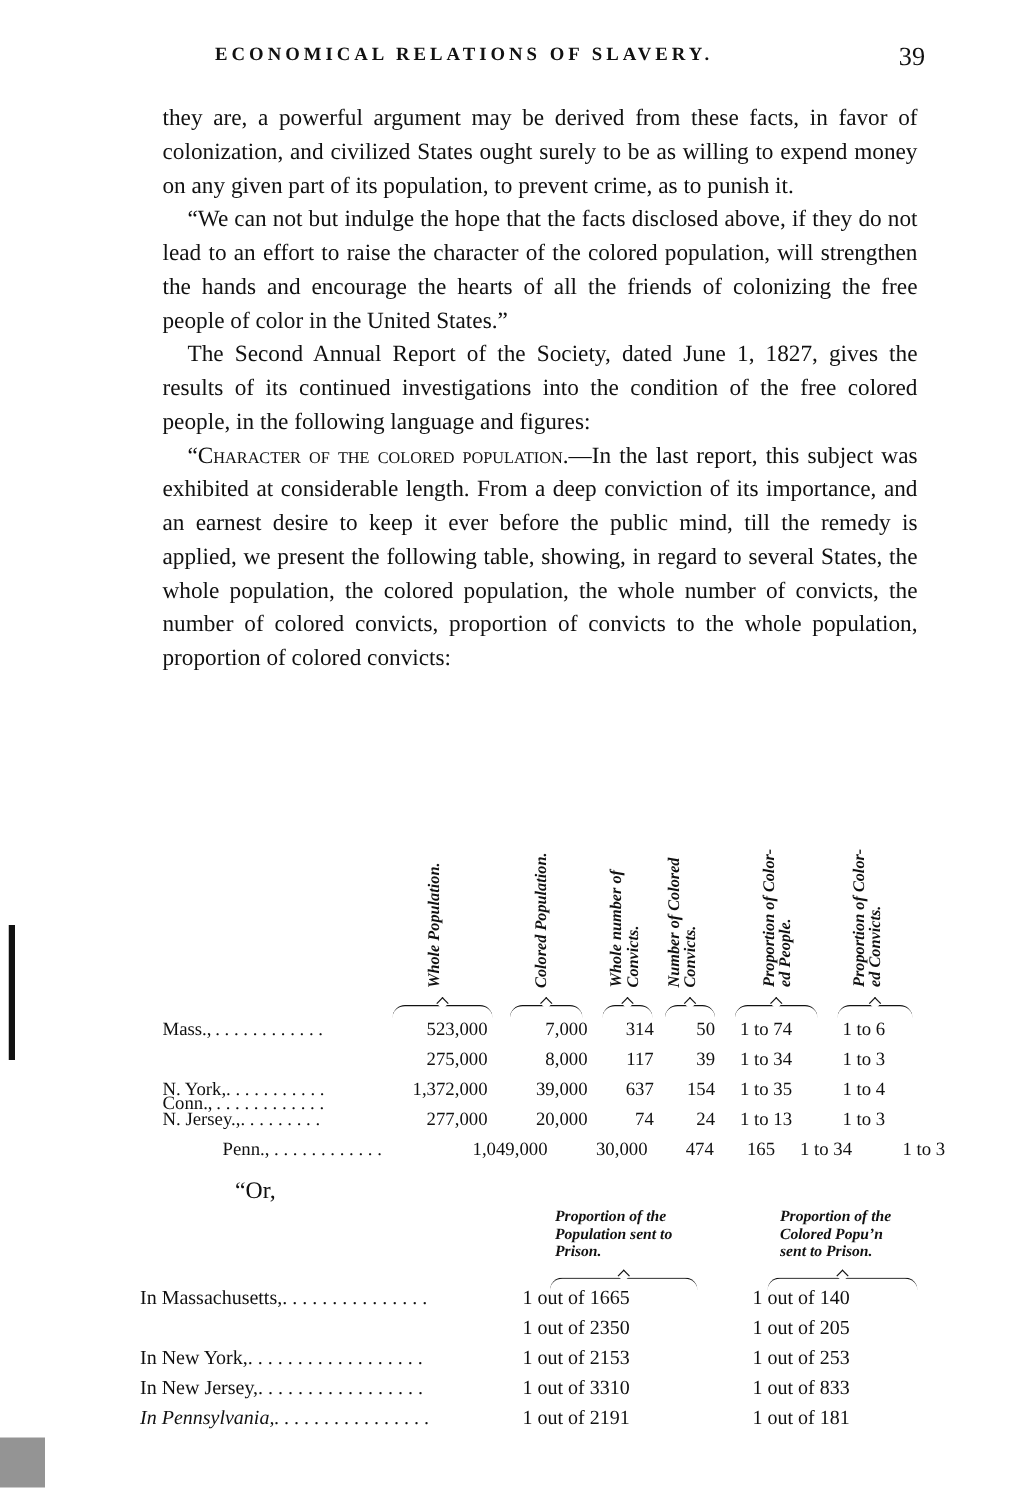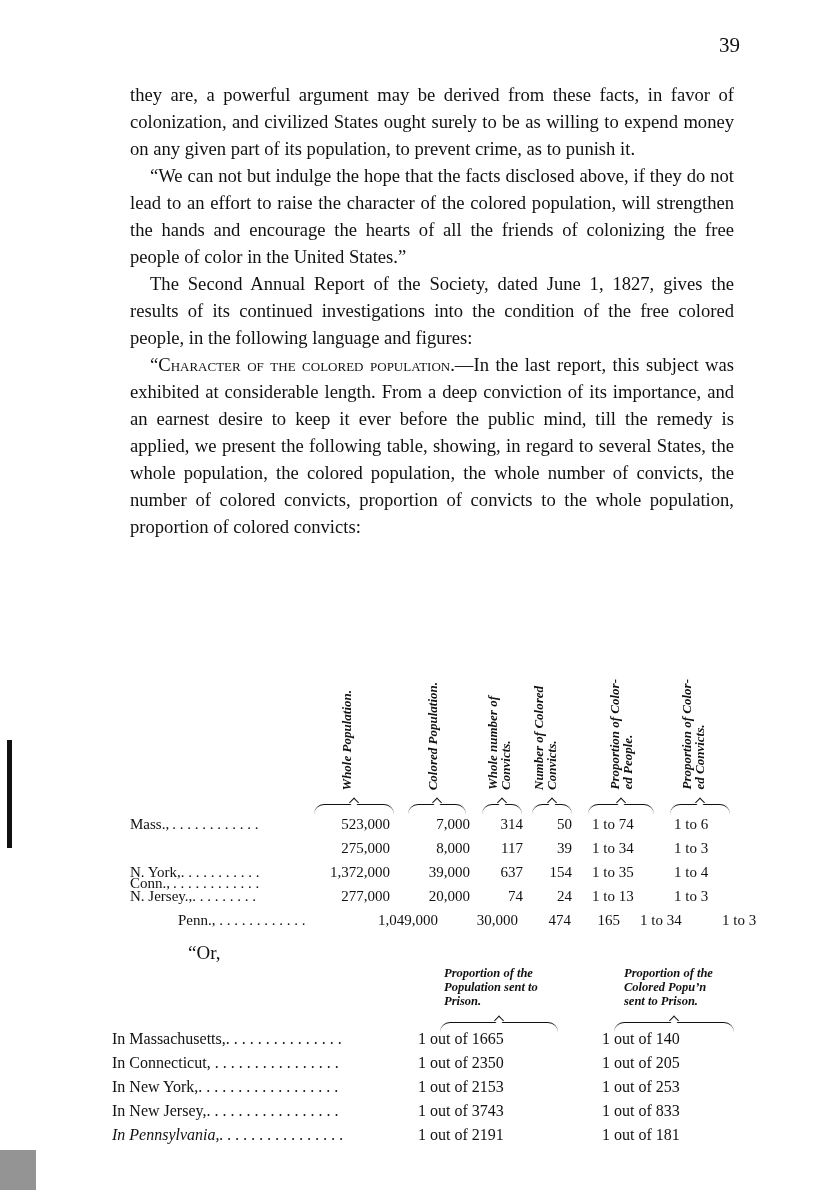--- a/index.html
+++ b/index.html
@@ -23,20 +23,21 @@
   .cell { position: absolute; top: 0; }
   .or-label { position: absolute; left: 188px; top: 942px; font-size: 19px; }
   .t2head { position: absolute; font-style: italic; font-weight: bold; font-size: 12.5px; line-height: 14px; }
   .t2row { position: absolute; left: 112px; width: 610px; height: 24px; font-size: 16px; white-space: nowrap; }
   .artifact { position: absolute; background: #111; }
 </style>
 </head>
 <body>
 
 <div class="header">
+  <span class="running-title">ECONOMICAL RELATIONS OF SLAVERY.</span>
   <span class="page-number">39</span>
 </div>
 
 <div class="body-text">
   <p>they are, a powerful argument may be derived from these facts, in favor of colonization, and civilized States ought surely to be as willing to expend money on any given part of its population, to prevent crime, as to punish it.</p>
   <p class="indent">“We can not but indulge the hope that the facts disclosed above, if they do not lead to an effort to raise the character of the colored population, will strengthen the hands and encourage the hearts of all the friends of colonizing the free people of color in the United States.”</p>
   <p class="indent">The Second Annual Report of the Society, dated June 1, 1827, gives the results of its continued investigations into the condition of the free colored people, in the following language and figures:</p>
   <p class="indent"><span class="sc">“Character of the colored population.</span><span>—In the last report, this subject was exhibited at considerable length. From a deep conviction of its importance, and an earnest desire to keep it ever before the public mind, till the remedy is applied, we present the following table, showing, in regard to several States, the whole population, the colored population, the whole number of convicts, the number of colored convicts, proportion of convicts to the whole population, proportion of colored convicts:</span></p>
 </div>
 
@@ -131,32 +132,31 @@
 </div>
 <div class="brace" style="left:440px;top:1022px;width:118px;"></div>
 <div class="brace" style="left:614px;top:1022px;width:120px;"></div>
 <div id="t2rows">
     <div class="t2row" style="top: 1030px;">
       <span class="cell" style="left: 0px;">In Massachusetts,. . . . . . . . . . . . . . .</span>
       <span class="cell" style="left: 306px;">1 out of 1665</span>
       <span class="cell" style="left: 490px;">1 out of 140</span>
     </div>
     <div class="t2row" style="top: 1054px;">
-      <span class="cell" style="left: 0px;">In Connecticut, . . . . . . . . . . . . . . . .</span>
       <span class="cell" style="left: 306px;">1 out of 2350</span>
       <span class="cell" style="left: 490px;">1 out of 205</span>
     </div>
     <div class="t2row" style="top: 1078px;">
       <span class="cell" style="left: 0px;">In New York,. . . . . . . . . . . . . . . . . .</span>
       <span class="cell" style="left: 306px;">1 out of 2153</span>
       <span class="cell" style="left: 490px;">1 out of 253</span>
     </div>
     <div class="t2row" style="top: 1102px;">
       <span class="cell" style="left: 0px;">In New Jersey,. . . . . . . . . . . . . . . . .</span>
-      <span class="cell" style="left: 306px;">1 out of 3743</span>
+      <span class="cell" style="left: 306px;">1 out of 3310</span>
       <span class="cell" style="left: 490px;">1 out of 833</span>
     </div>
     <div class="t2row" style="top: 1126px;">
       <span class="cell" style="left: 0px; font-style: italic;">In Pennsylvania,. . . . . . . . . . . . . . . .</span>
       <span class="cell" style="left: 306px;">1 out of 2191</span>
       <span class="cell" style="left: 490px;">1 out of 181</span>
     </div>
   </div>
 
 <div class="artifact" style="left:7px;top:740px;width:5px;height:108px;"></div>

